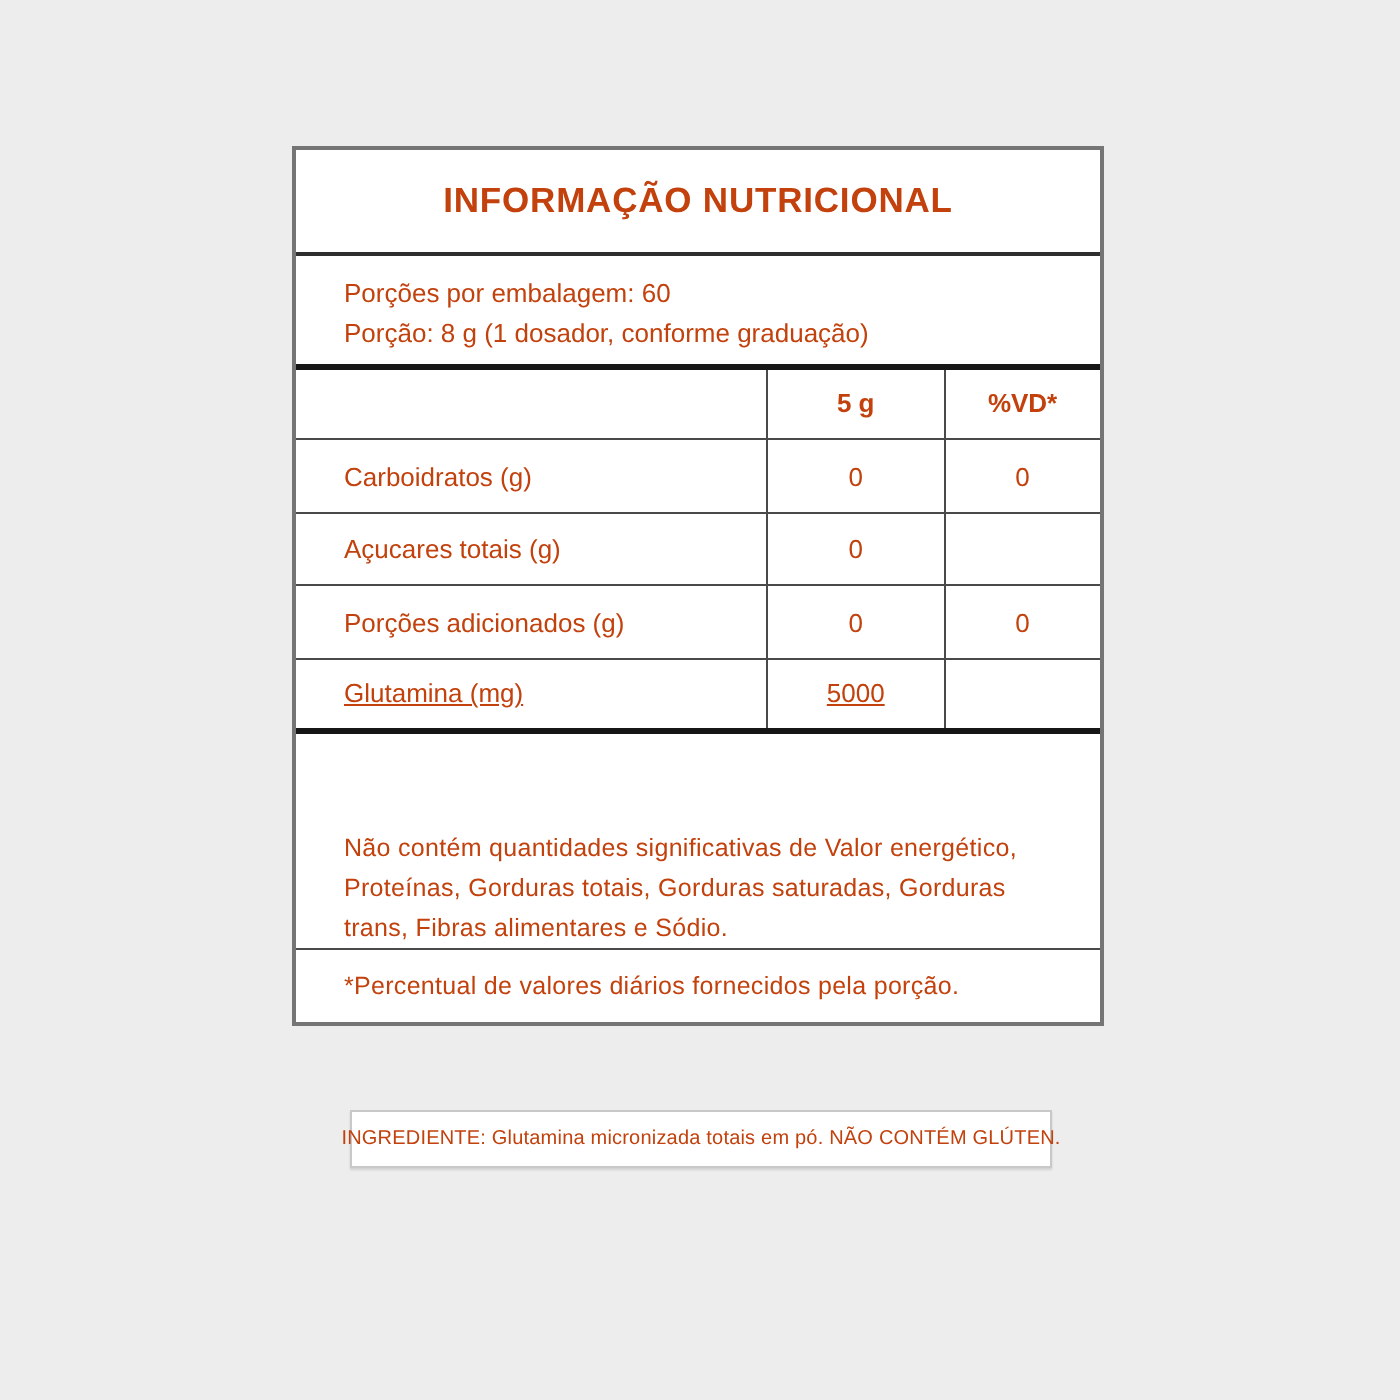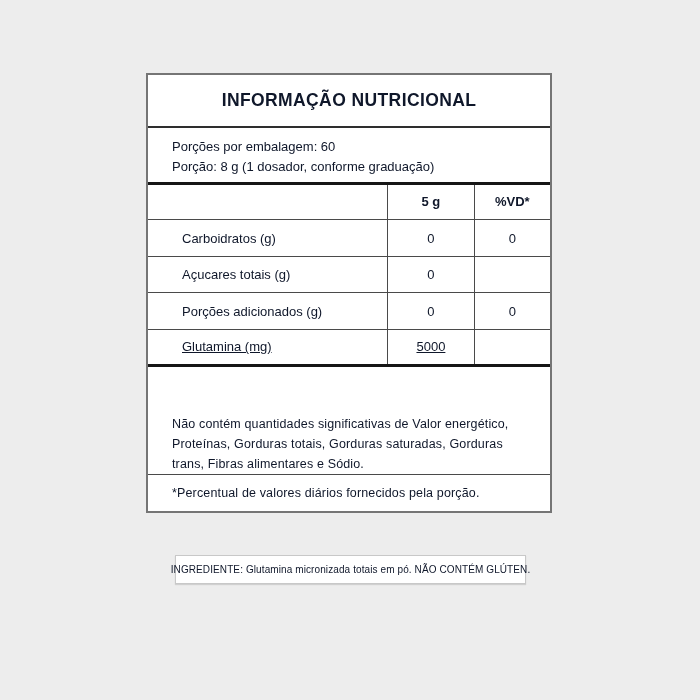--- a/index.html
+++ b/index.html
@@ -2,21 +2,21 @@
 <html><head>
 <meta charset="utf-8">
 <style>
   html, body { margin: 0; padding: 0; }
   .canvas {
     position: relative;
     width: 700px;
     height: 700px;
     background: #ededed;
     font-family: "Liberation Sans", sans-serif;
-    color: #0f172a;
+    color: #c2410c;
     overflow: hidden;
   }
   .card {
     position: absolute;
     left: 146px;
     top: 73px;
     width: 406px;
     height: 440px;
     background: #ffffff;
     border: 2px solid #757575;
@@ -42,21 +42,20 @@
     padding: 9px 18px 0 24px;
     font-size: 13px;
     line-height: 20px;
   }
   .pre { white-space: pre; }
 
   .row {
     display: flex;
     height: 40px;
     border-bottom: 1px solid #4a4a4a;
-    padding-left: 10px;
   }
   .row.head { height: 39px; }
   .row.thick-bottom { border-bottom: 3px solid #161616; text-decoration: underline; }
   .cell {
     display: flex;
     align-items: center;
     font-size: 13px;
   }
   .cell.name {
     width: 58.5%;

